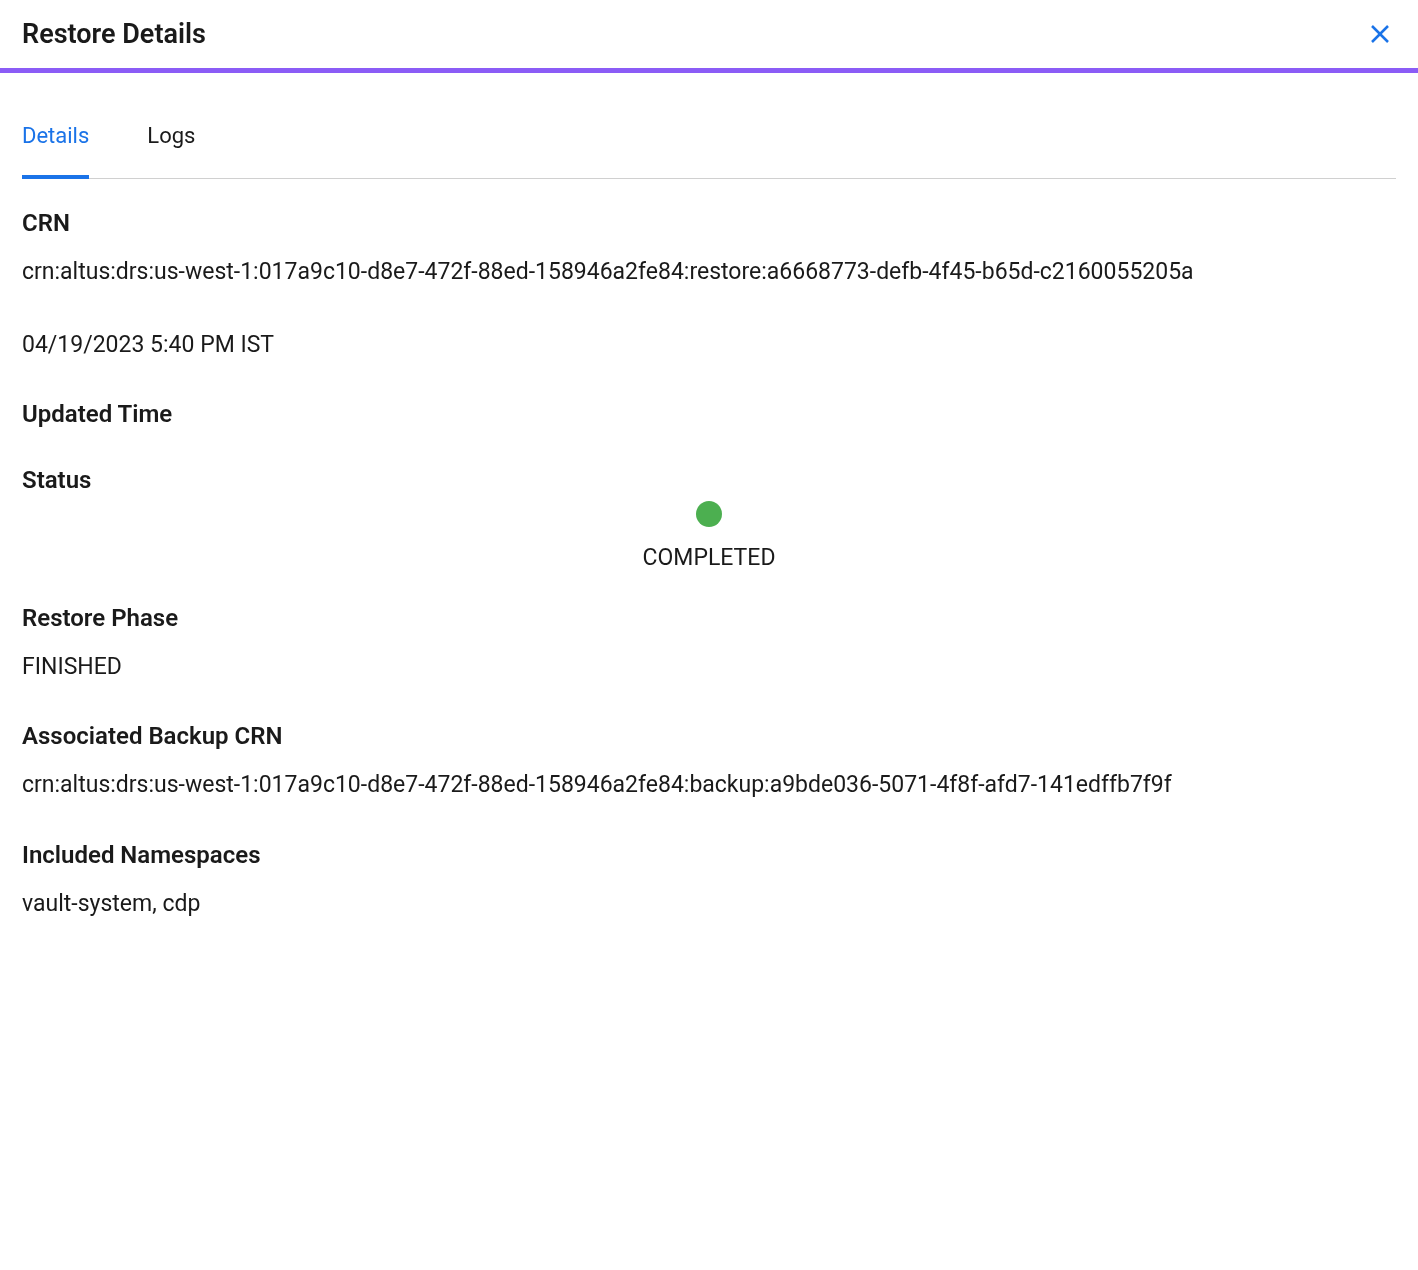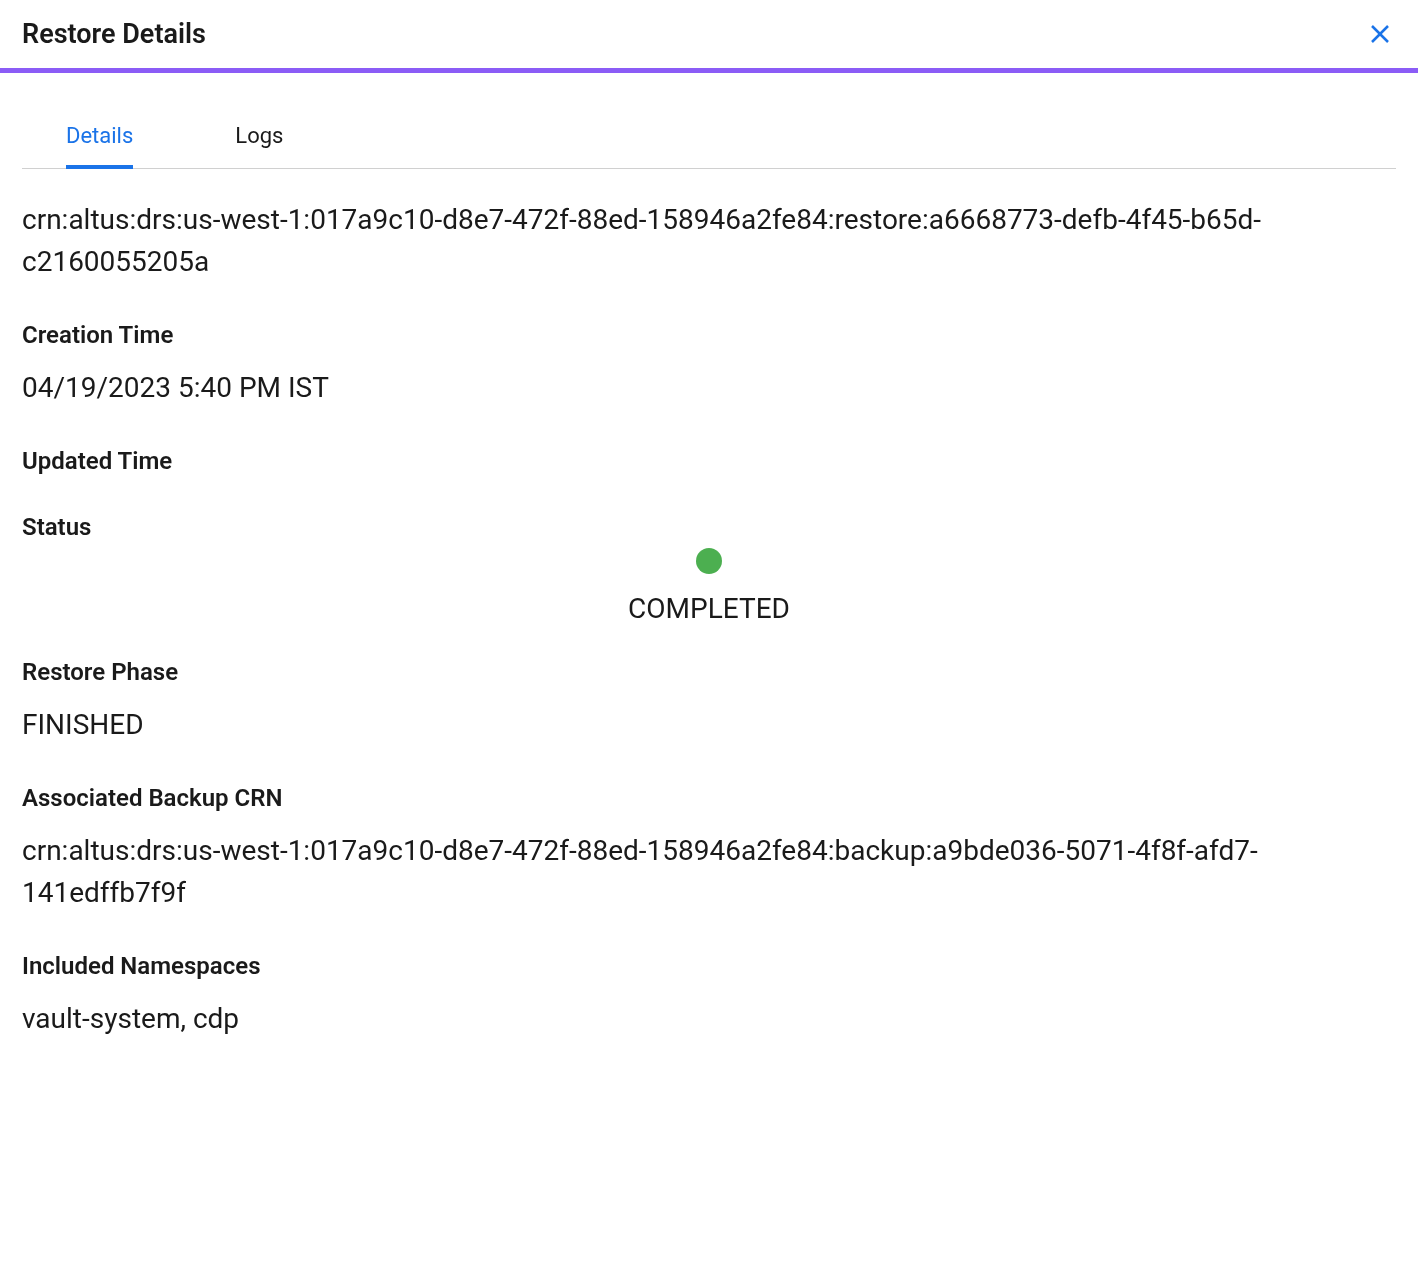--- a/index.html
+++ b/index.html
@@ -42,27 +42,26 @@
     }
     .content {
       padding: 50px 22px 22px 22px;
     }
     .tabs {
       display: flex;
       border-bottom: 1px solid #d0d0d0;
       margin-bottom: 30px;
     }
     .tab {
-      padding: 0 0 20px 0;
+      padding: 0 0 30px 0;
       margin-right: 58px;
       font-size: 22px;
       cursor: pointer;
       position: relative;
       color: #1a1a1a;
-      margin-left: 44px;
     }
     .tab.active {
       color: #1a73e8;
     }
     .tab.active::after {
       content: "";
       position: absolute;
       bottom: -1px;
       left: 0;
       right: 0;
@@ -72,21 +71,21 @@
     .field {
       margin-bottom: 38px;
     }
     .field-label {
       font-size: 24px;
       font-weight: 600;
       color: #1a1a1a;
       margin-bottom: 18px;
     }
     .field-value {
-      font-size: 28px;
+      font-size: 23px;
       color: #1a1a1a;
       line-height: 1.5;
       word-break: break-word;
     }
     .status-row {
       display: flex;
       align-items: center;
       gap: 14px;
       flex-direction: column;
     }
@@ -117,25 +116,25 @@
   </button>
 </div>
 
 <div class="content">
   <div class="tabs">
     <div class="tab active">Details</div>
     <div class="tab">Logs</div>
   </div>
 
   <div class="field">
+    <div class="field-label">CRN</div>
     <div class="field-value">crn:altus:drs:us-west-1:017a9c10-d8e7-472f-88ed-158946a2fe84:restore:a6668773-defb-4f45-b65d-c2160055205a</div>
   </div>
 
   <div class="field">
-    <div class="field-label">Creation Time</div>
     <div class="field-value">04/19/2023 5:40 PM IST</div>
   </div>
 
   <div class="field">
     <div class="field-label">Updated Time</div>
   </div>
 
   <div class="field field-status">
     <div class="field-label">Status</div>
     <div class="status-row">

